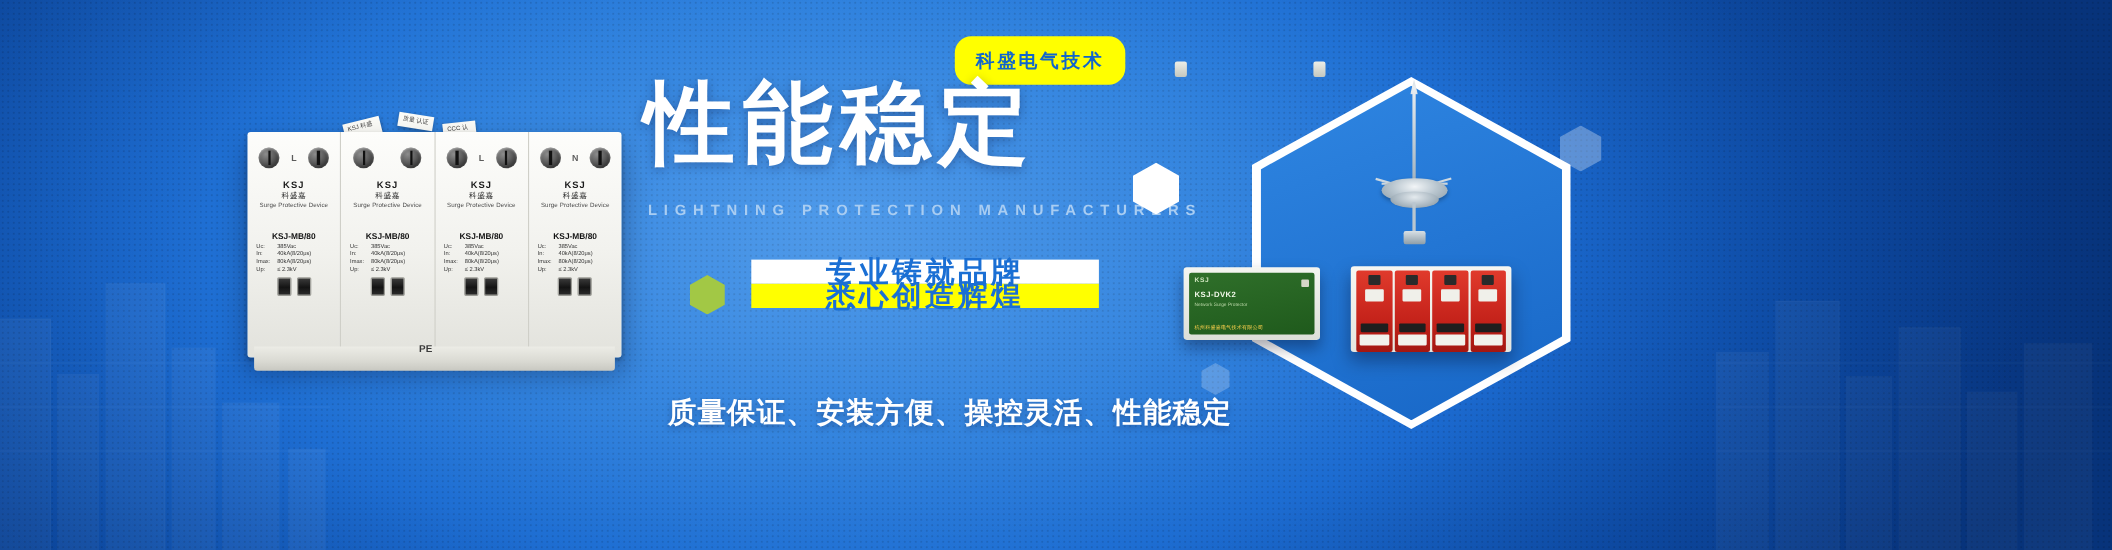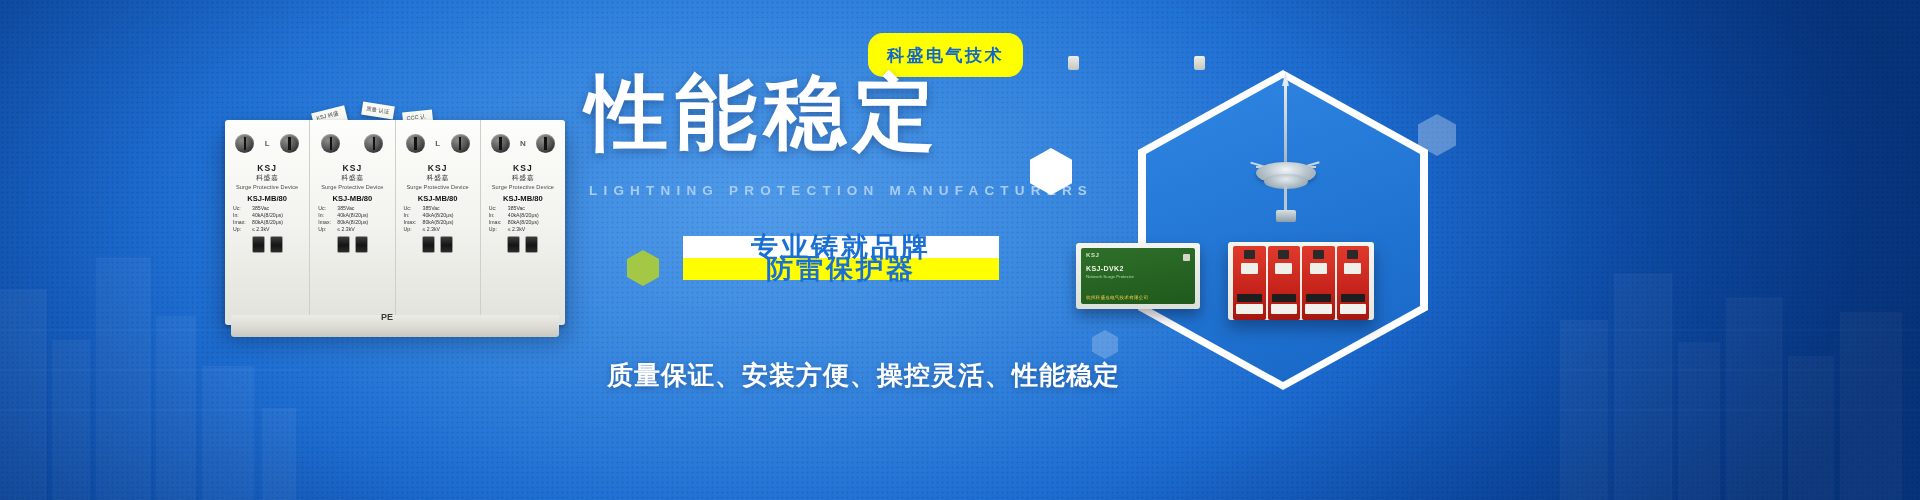--- a/index.html
+++ b/index.html
@@ -49,21 +49,21 @@
     width:19px;height:19px;border-radius:50%;
     background:radial-gradient(circle at 35% 32%,#8d8d8d 0%,#5a5a5a 46%,#2e2e2e 78%,#1a1a1a 100%);
     box-shadow:inset 0 1px 2px rgba(255,255,255,.45);
     position:relative;
   }
   .screw:after{content:"";position:absolute;left:50%;top:3px;bottom:3px;width:2.5px;margin-left:-1.2px;background:#111;}
   .tlab{font-size:8px;color:#5b5b5b;font-weight:bold;}
   .brand{font-size:8.5px;font-weight:bold;color:#1b1b1b;letter-spacing:1px;margin-top:3px;}
   .brandcn{font-size:7px;color:#2a2a2a;letter-spacing:.5px;}
   .sub{font-size:5.6px;color:#4a4a4a;margin-top:1px;letter-spacing:.1px;}
-  .model{font-size:7.6px;font-weight:bold;color:#111;margin-top:4px;}
+  .model{font-size:7.6px;font-weight:bold;color:#111;margin-top:20px;}
   .spec{width:100%;margin-top:2px;padding-left:3px;}
   .spec div{font-size:5.2px;color:#333;line-height:1.32;display:flex;gap:2px;}
   .spec div b{font-weight:normal;display:inline-block;width:17px;}
   .wins{display:flex;gap:5px;margin-top:4px;}
   .win{
     width:13px;height:17px;border-radius:1.5px;
     background:linear-gradient(180deg,#3b3b3b 0%,#141414 55%,#2b2b2b 100%);
     border:1px solid #9a9a94;
   }
   .redbar{
@@ -368,21 +368,21 @@
     <span>科盛电气技术</span>
   </div>
 
   <div class="title">性能稳定</div>
   <div class="titleen">LIGHTNING PROTECTION MANUFACTURERS</div>
 
   <div class="hexdot"></div>
 
   <div class="slogans">
     <div class="slo slo-a">专业铸就品牌</div>
-    <div class="slo slo-b">防雷保护器</div>
+    <div class="slo slo-b">悉心创造辉煌</div>
   </div>
 
   <div class="feat">质量保证、安装方便、操控灵活、性能稳定</div>
 
   <div class="hexwrap">
 
     <div class="hex hex-s1"></div>
     <div class="hex hex-s2"></div>
     <div class="hex hex-s3"></div>
 

